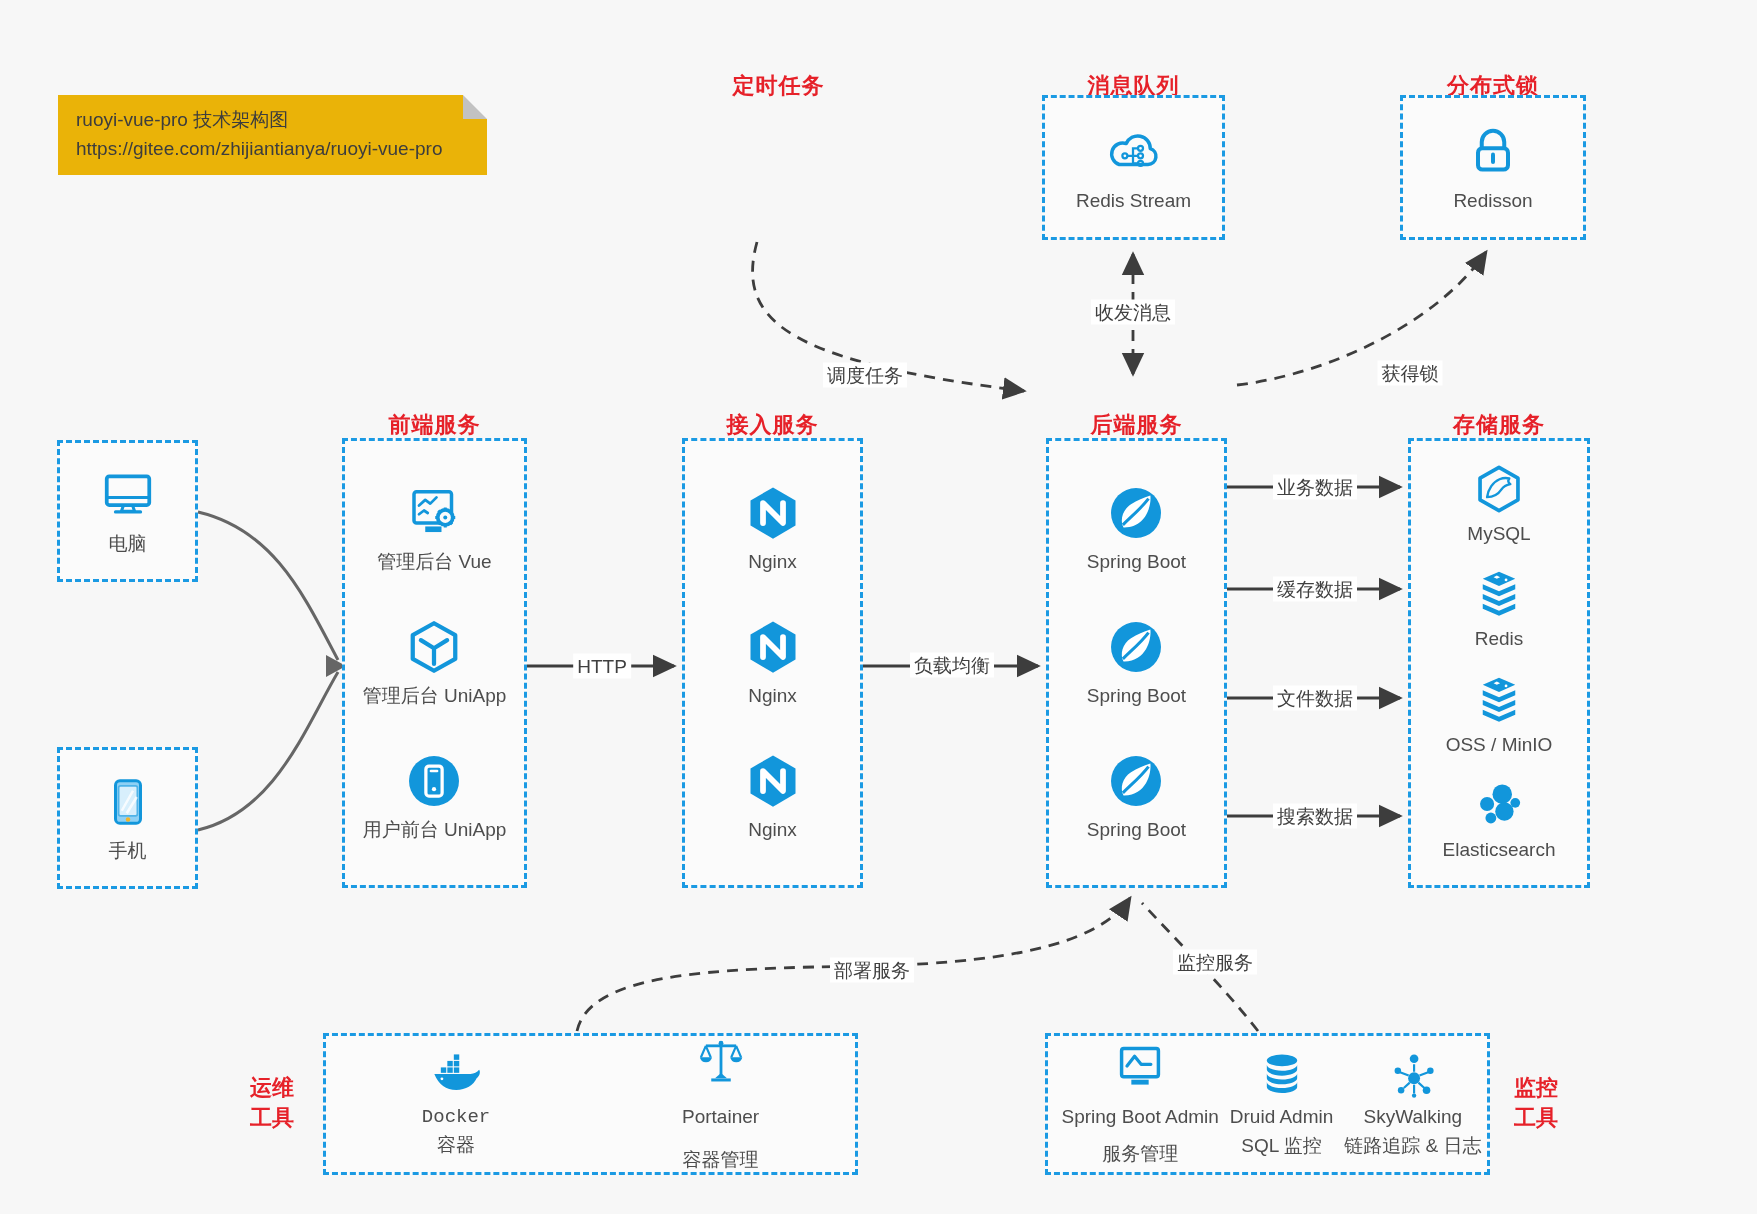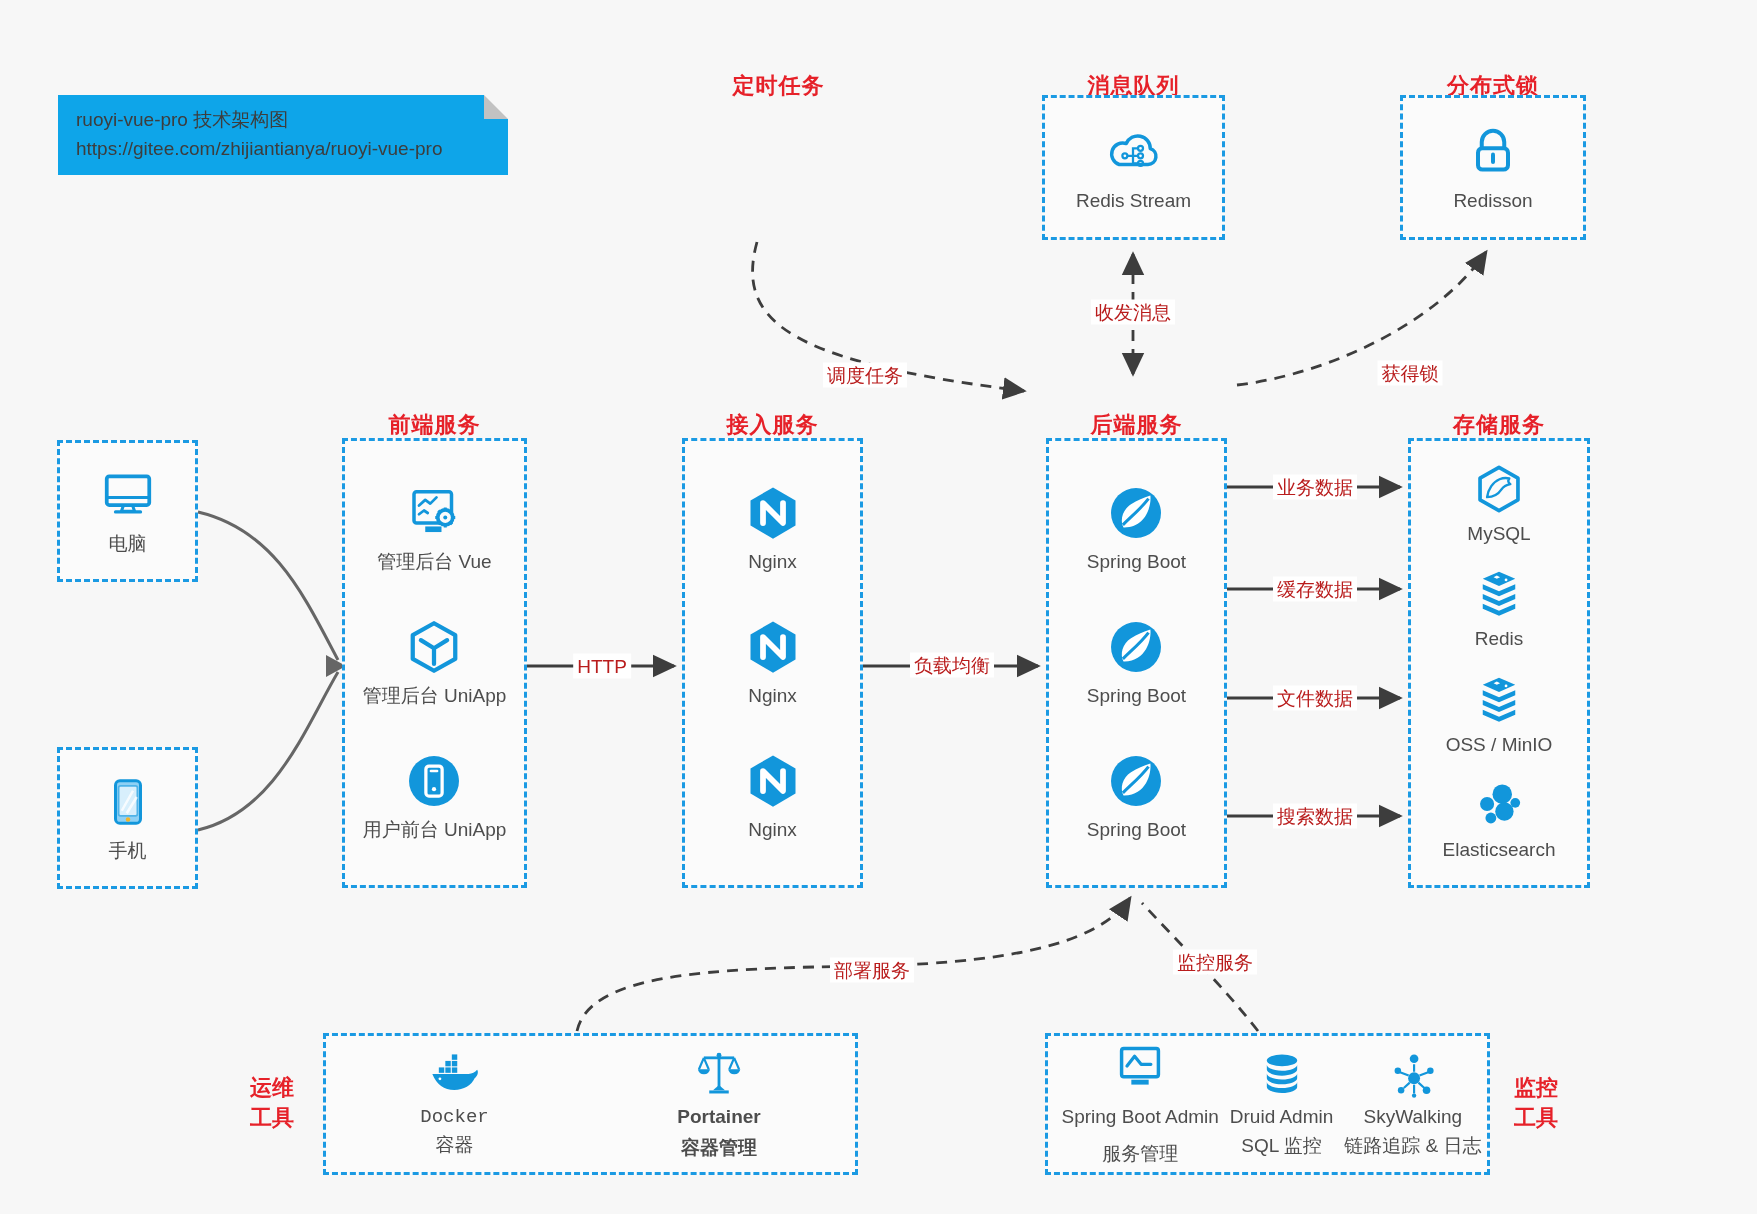--- a/index.html
+++ b/index.html
@@ -1,42 +1,42 @@
 <!DOCTYPE html>
 <html><head>
 <meta charset="utf-8">
 <style>
   html,body{margin:0;padding:0;background:#f7f7f7;}
   body{font-family:"Liberation Sans","DejaVu Sans",sans-serif;}
   .canvas{position:relative;width:1757px;height:1214px;background:#f7f7f7;overflow:hidden;}
 
   
-  .note{position:absolute;left:58px;top:95px;width:408px;background:#0ea5e9;
-        padding:10px 24px 12px 18px;color:#3d3d3d;font-size:19px;line-height:29px;}
+  .note{position:absolute;left:58px;top:95px;width:408px;background:#eab308;
+        padding:10px 3px 12px 18px;color:#3d3d3d;font-size:19px;line-height:29px;}
   .note::after{content:'';position:absolute;top:0;right:0;width:0;height:0;
         border-bottom:24px solid #c2c2c2;border-right:24px solid #f7f7f7;}
 
   
   .gtitle{position:absolute;color:#e62129;font-weight:bold;font-size:22px;text-align:center;letter-spacing:1px;margin-top:24px;}
   .side-title{position:absolute;color:#e62129;font-weight:bold;font-size:22px;line-height:30px;text-align:center;}
 
   
   .dbox{position:absolute;border:3px dashed #1b9ae3;background:#fbfbfb;box-sizing:border-box;
         display:flex;flex-direction:column;align-items:center;justify-content:space-evenly;}
   .dbox.row{flex-direction:row;justify-content:space-around;}
 
   .item{display:flex;flex-direction:column;align-items:center;gap:6px;}
   .item-label{color:#4d4d4d;font-size:19px;white-space:nowrap;text-align:center;line-height:26px;}
 
   .ic{width:60px;height:60px;display:block;}
   .ic-sm{width:52px;height:52px;display:block;}
 
   
   .edge-label{position:absolute;transform:translate(-50%,-50%);background:#ffffff;
-        color:#b91c1c;font-size:19px;padding:0 4px;white-space:nowrap;line-height:25px;}
+        color:#404040;font-size:19px;padding:0 4px;white-space:nowrap;line-height:25px;}
 
   svg.wires{position:absolute;left:0;top:0;pointer-events:none;}
 </style>
 </head>
 <body>
 
 <div class="canvas">
 
   <svg class="wires" width="1757" height="1214" viewBox="0 0 1757 1214">
     <defs>
@@ -261,21 +261,21 @@
         <rect x="16" y="17" width="5" height="5" fill="#1296db"></rect>
         <rect x="22" y="17" width="5" height="5" fill="#1296db"></rect>
         <rect x="16" y="11" width="5" height="5" fill="#1296db"></rect>
         <rect x="22" y="11" width="5" height="5" fill="#1296db"></rect>
         <rect x="22" y="5" width="5" height="5" fill="#1296db"></rect>
         <circle cx="11" cy="27.5" r="1.3" fill="#ffffff"></circle>
       </svg>
       <div class="item-label">Docker</div>
       <div class="item-label">容器</div>
     </div>
-    <div class="item" style="gap:5px;font-weight:bold;">
+    <div class="item" style="gap:17px;">
       <svg class="ic-sm" viewBox="0 0 48 48">
         <path d="M24 6 V37" stroke="#1296db" stroke-width="2.6"></path>
         <path d="M10 10 H38" stroke="#1296db" stroke-width="2.6"></path>
         <circle cx="24" cy="7.5" r="2.2" fill="#1296db"></circle>
         <path d="M10 10 L5.5 20.5 M10 10 L14.5 20.5" stroke="#1296db" stroke-width="2" fill="none"></path>
         <path d="M4.5 20.5 A5.7 5.7 0 0 0 15.7 20.5 Z" fill="#1296db"></path>
         <path d="M38 10 L33.5 20.5 M38 10 L42.5 20.5" stroke="#1296db" stroke-width="2" fill="none"></path>
         <path d="M32.5 20.5 A5.7 5.7 0 0 0 43.7 20.5 Z" fill="#1296db"></path>
         <path d="M24 35 l-5.5 5 h11 z" fill="#1296db"></path>
         <path d="M15 41.5 h18" stroke="#1296db" stroke-width="2.8"></path>

